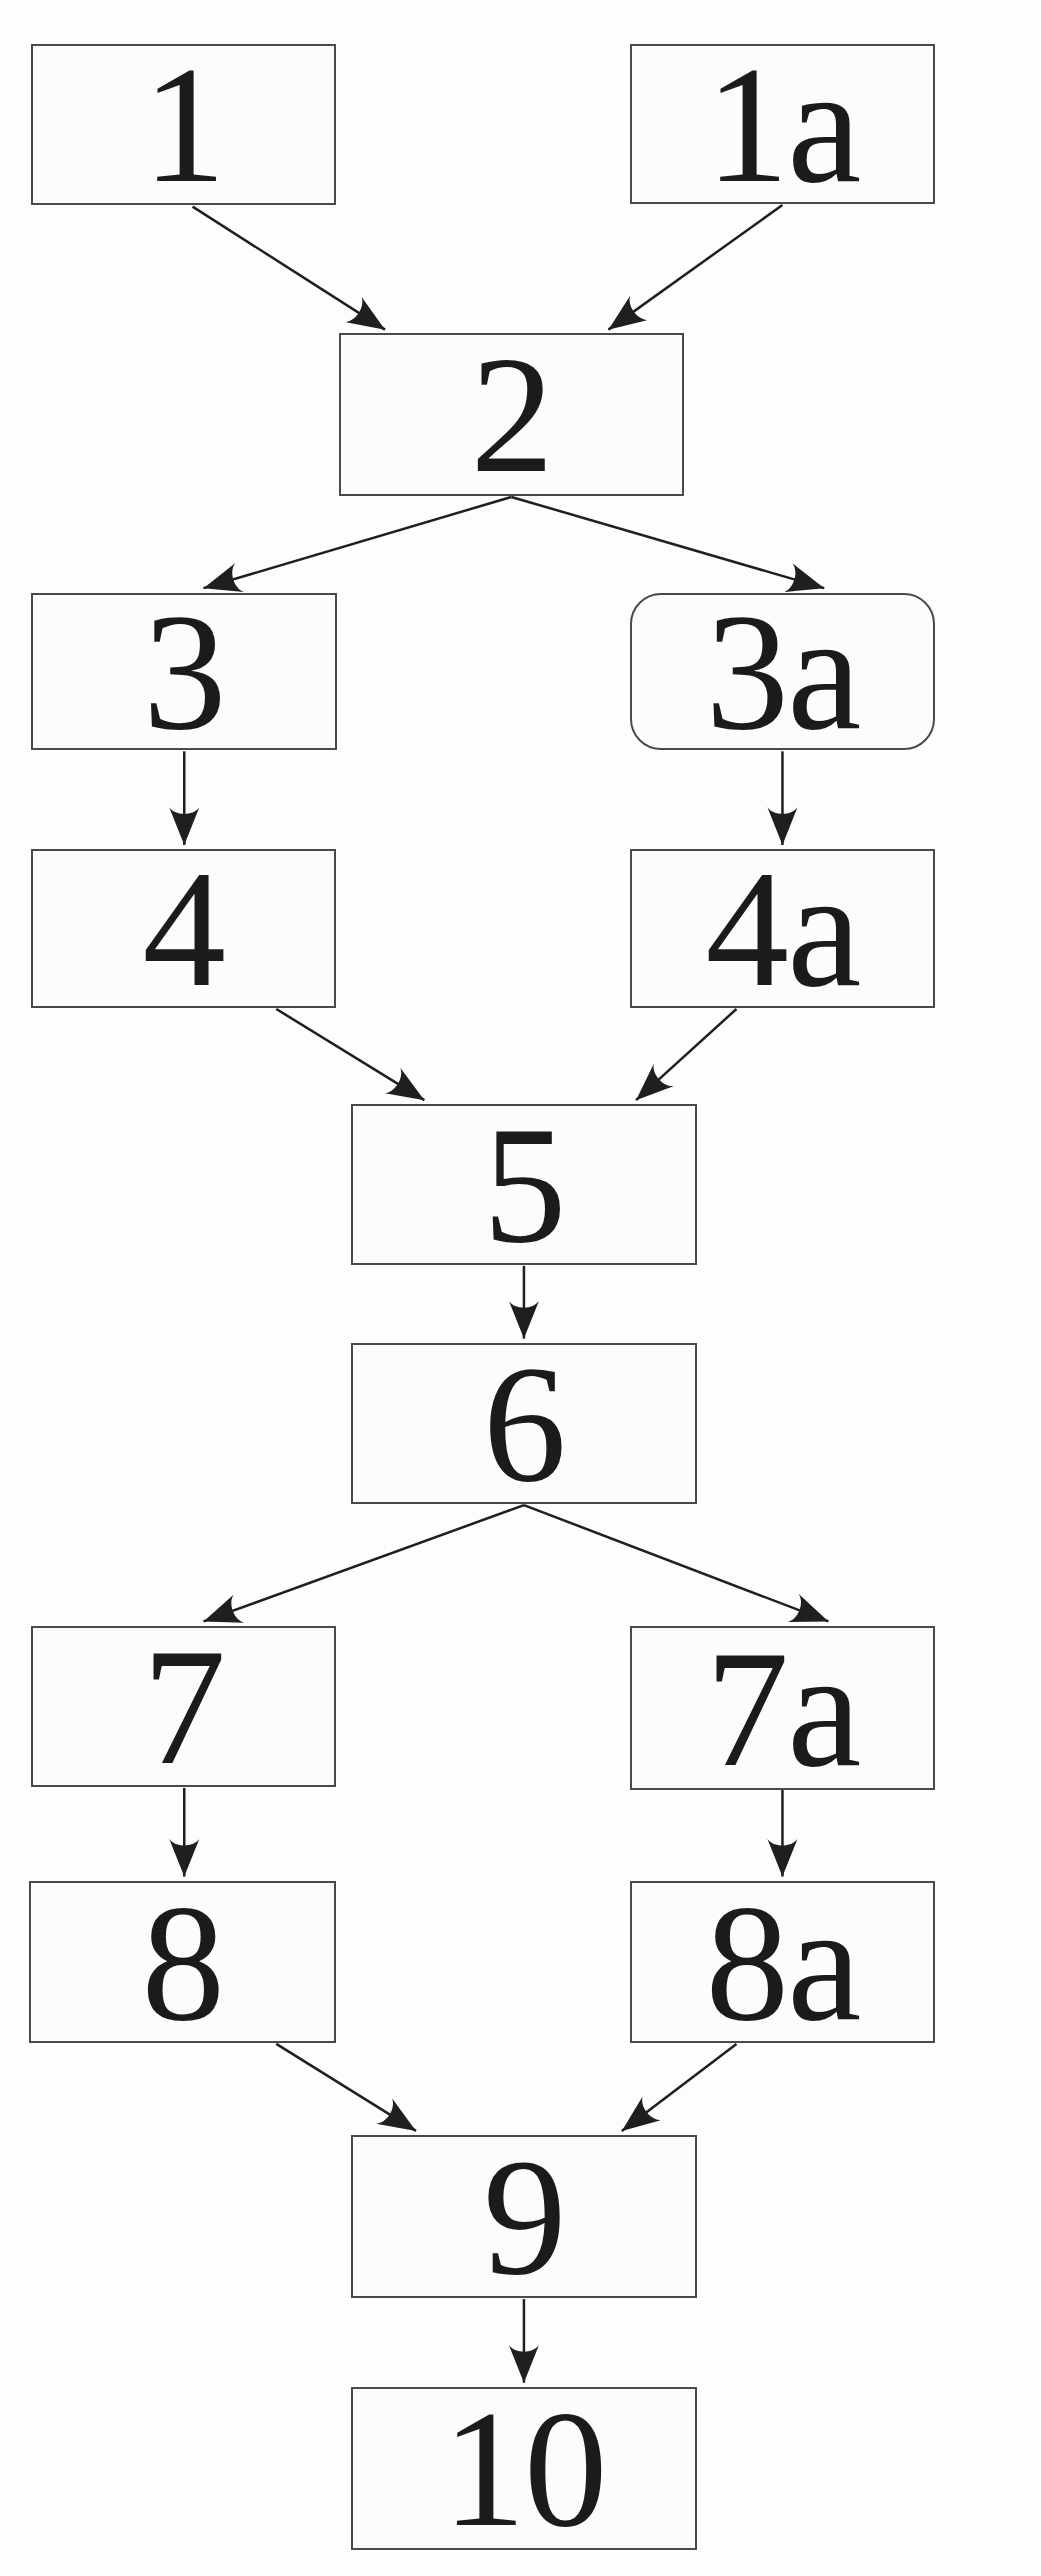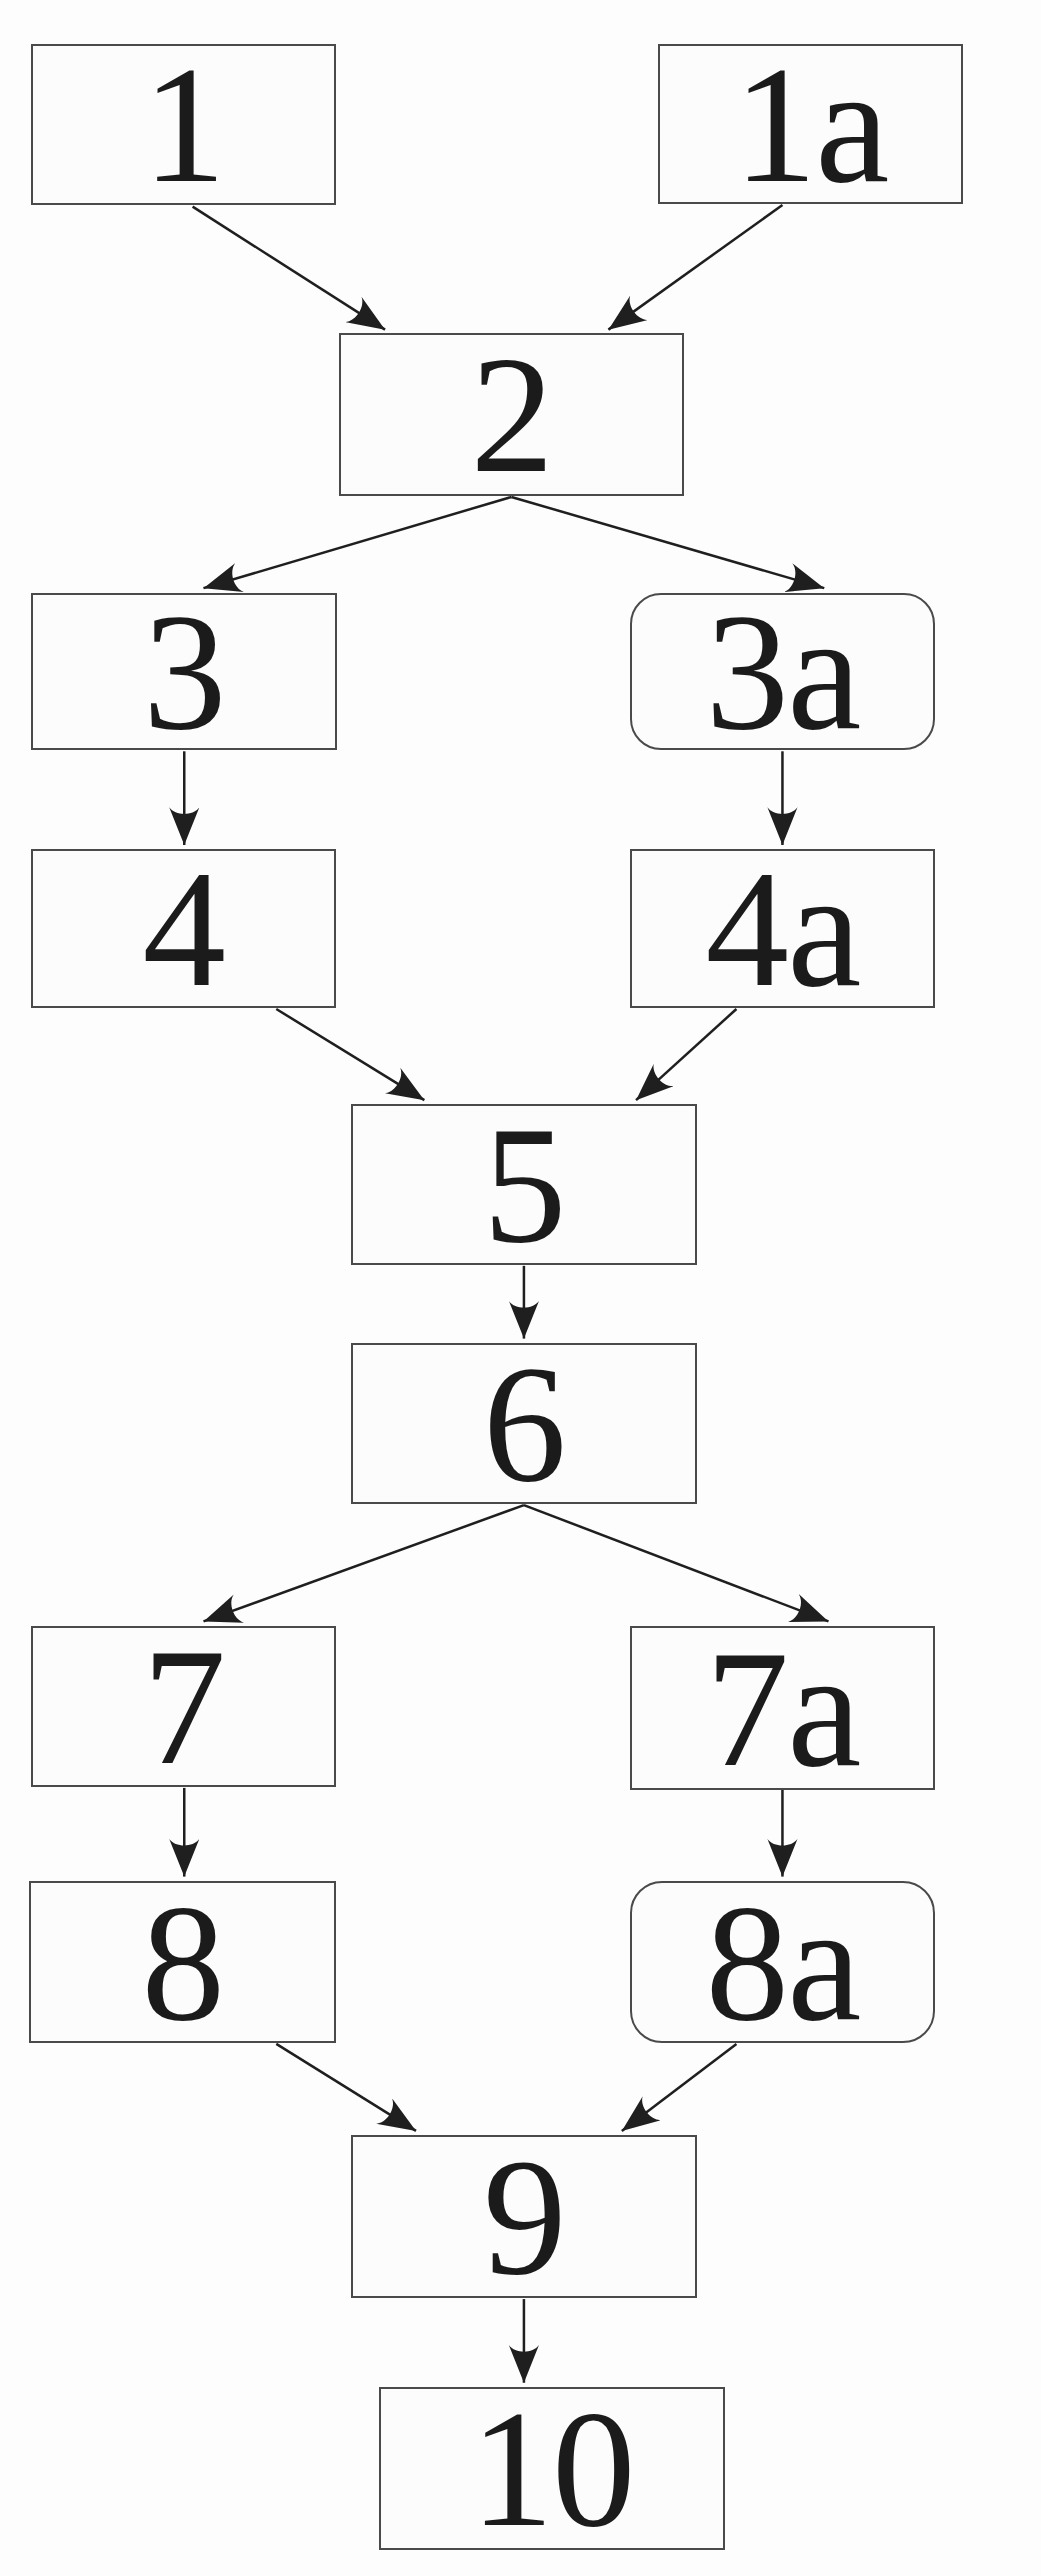--- a/index.html
+++ b/index.html
@@ -73,21 +73,21 @@
       <line x1="220" y1="2137" x2="220" y2="2243" class="edge-line" marker-end="url(#arrowhead)"></line>
       <line x1="935" y1="2137" x2="935" y2="2243" class="edge-line" marker-end="url(#arrowhead)"></line>
       <line x1="330" y1="2443" x2="497" y2="2547" class="edge-line" marker-end="url(#arrowhead)"></line>
       <line x1="880" y1="2443" x2="743" y2="2547" class="edge-line" marker-end="url(#arrowhead)"></line>
       <line x1="626" y1="2748" x2="626" y2="2848" class="edge-line" marker-end="url(#arrowhead)"></line>
     </svg>
   <div id="node-layer">
       <div class="node" style="left: 31px; top: 44px; width: 305px; height: 161px;">
     <span class="node-label">1</span>
   </div>
-      <div class="node" style="left: 658px; top: 44px; width: 305px; height: 160px; text-align: center;">
+      <div class="node" style="left: 630px; top: 44px; width: 305px; height: 160px; text-align: center;">
     <span class="node-label">1a</span>
   </div>
       <div class="node" style="left: 339px; top: 333px; width: 345px; height: 163px;">
     <span class="node-label">2</span>
   </div>
       <div class="node" style="left: 31px; top: 593px; width: 306px; height: 157px;">
     <span class="node-label">3</span>
   </div>
       <div class="node" style="left: 630px; top: 593px; width: 305px; height: 157px; border-radius: 31px;">
     <span class="node-label">3a</span>
@@ -106,24 +106,24 @@
   </div>
       <div class="node" style="left: 31px; top: 1626px; width: 305px; height: 161px;">
     <span class="node-label">7</span>
   </div>
       <div class="node" style="left: 630px; top: 1626px; width: 305px; height: 164px;">
     <span class="node-label">7a</span>
   </div>
       <div class="node" style="left: 29px; top: 1881px; width: 307px; height: 162px;">
     <span class="node-label">8</span>
   </div>
-      <div class="node" style="left: 630px; top: 1881px; width: 305px; height: 162px; border-radius: 32px;">
+      <div class="node" style="left: 630px; top: 1881px; width: 305px; height: 162px;">
     <span class="node-label">8a</span>
   </div>
       <div class="node" style="left: 351px; top: 2135px; width: 346px; height: 163px;">
     <span class="node-label">9</span>
   </div>
-      <div class="node" style="left: 351px; top: 2387px; width: 346px; height: 163px; margin-left: 28px;">
+      <div class="node" style="left: 351px; top: 2387px; width: 346px; height: 163px;">
     <span class="node-label">10</span>
   </div>
     </div>
 </div>
 
 
 </body></html>

